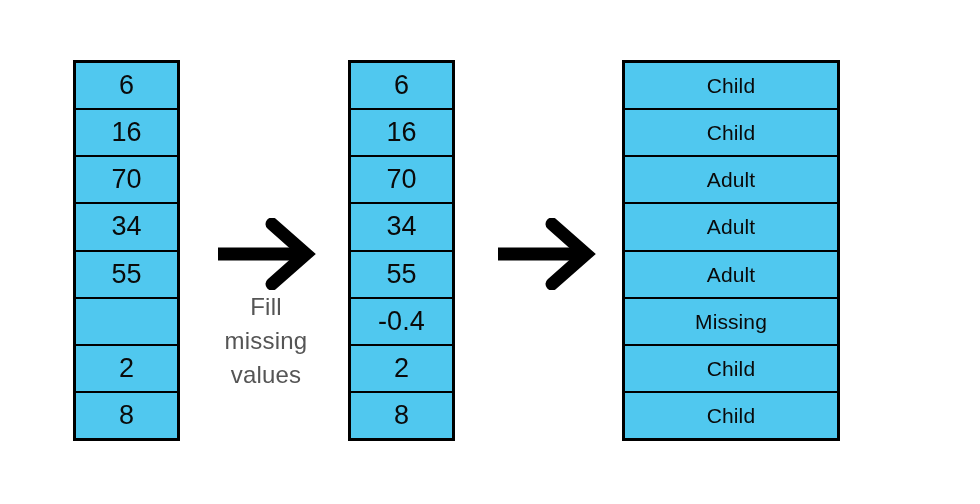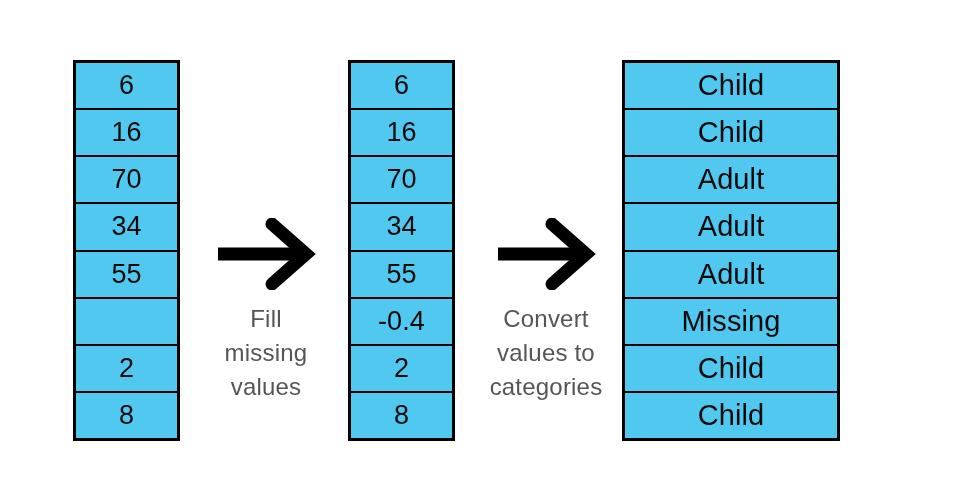--- a/index.html
+++ b/index.html
@@ -47,41 +47,40 @@
     color: #0a0a0a;
     font-family: "Liberation Sans", sans-serif;
     line-height: 1;
     letter-spacing: 0.1px;
     white-space: nowrap;
   }
   .cell:last-child {
     border-bottom: none;
   }
   .col-1 .cell, .col-2 .cell { font-size: 27px; }
-  .col-3 .cell { font-size: 29px; }
+  .col-3 .cell { font-size: 21px; }
 
   
   .arrow-group {
     position: absolute;
     display: flex;
     flex-direction: column;
     align-items: center;
   }
   .arrow-1 { left: 196px; top: 218px; width: 140px; }
   .arrow-2 { left: 470px; top: 218px; width: 152px; }
 
   .arrow-icon {
     display: block;
     width: 100px;
     height: 72px;
   }
   .arrow-icon svg { display: block; }
 
   .arrow-caption {
-    margin-top: 12px;
     text-align: center;
     color: #555555;
     font-family: "Liberation Sans", sans-serif;
     font-size: 24px;
     line-height: 1.42;
     letter-spacing: 0.2px;
   }
 </style>
 </head>
 <body>
@@ -124,25 +123,20 @@
     <div class="cell">8</div>
   </div>
 
   <div class="arrow-group arrow-2">
     <span class="arrow-icon">
       <svg width="100" height="72" viewBox="0 0 100 72" xmlns="http://www.w3.org/2000/svg">
         <line x1="2" y1="36" x2="82" y2="36" stroke="#000000" stroke-width="13" stroke-linecap="butt"></line>
         <polyline points="56,6 90,36 56,66" fill="none" stroke="#000000" stroke-width="13" stroke-linecap="round" stroke-linejoin="miter"></polyline>
       </svg>
     </span>
-    <div class="arrow-caption">
-      <div>Convert</div>
-      <div>values to</div>
-      <div>categories</div>
-    </div>
   </div>
 
   <div class="column col-3">
     <div class="cell">Child</div>
     <div class="cell">Child</div>
     <div class="cell">Adult</div>
     <div class="cell">Adult</div>
     <div class="cell">Adult</div>
     <div class="cell">Missing</div>
     <div class="cell">Child</div>

